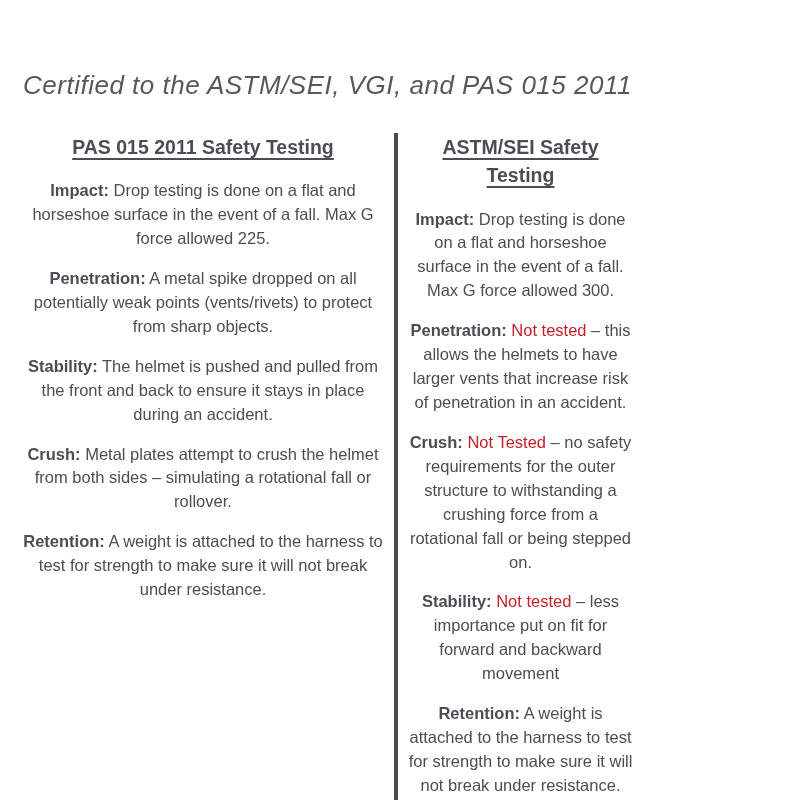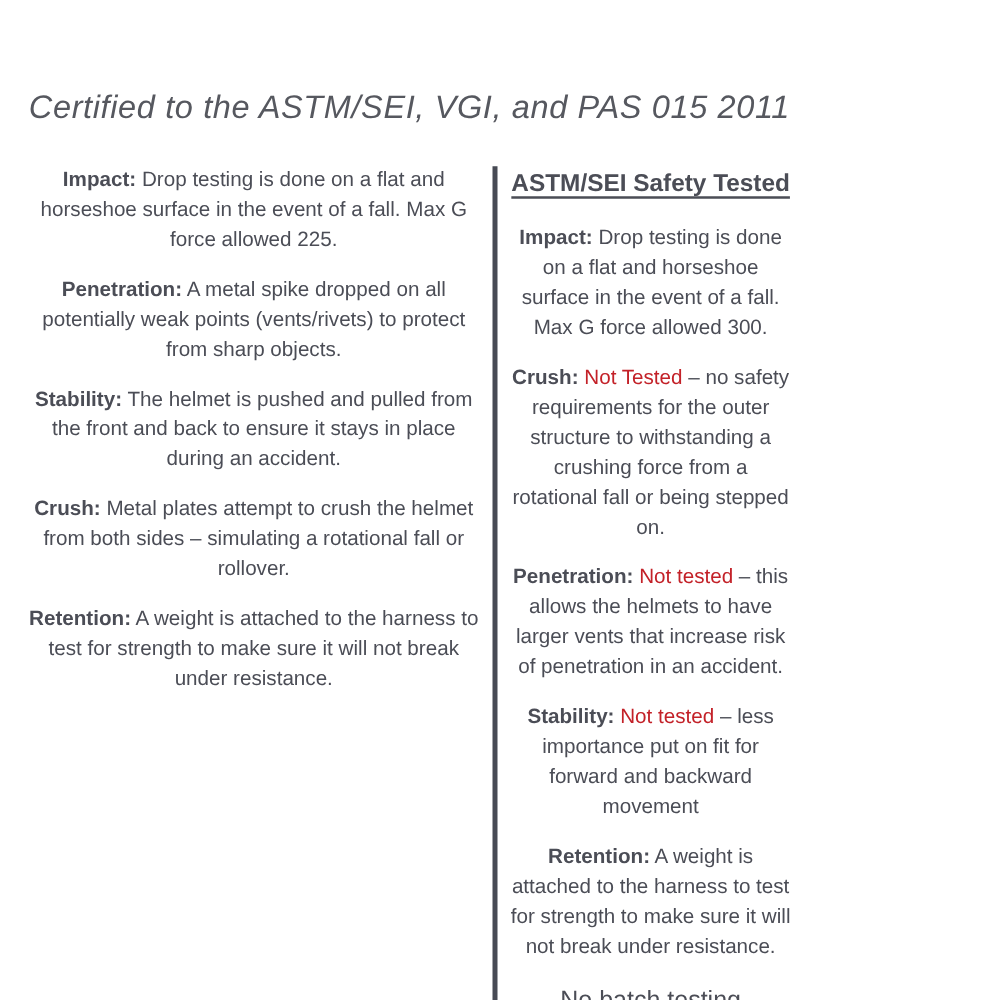--- a/index.html
+++ b/index.html
@@ -71,20 +71,21 @@
 </head>
 <body>
 
 <div class="page">
 
   <div class="title">Certified to the ASTM/SEI, VGI, and PAS 015 2011</div>
 
   <div class="columns">
 
     <div class="column left">
+      <div class="heading">PAS 015 2011 Safety Testing</div>
 
       <p class="para">
         <span class="label">Impact:</span><span> Drop testing is done on a flat and horseshoe surface in the event of a fall. Max G force allowed 225.</span>
       </p>
 
       <p class="para">
         <span class="label">Penetration:</span><span> A metal spike dropped on all potentially weak points (vents/rivets) to protect from sharp objects.</span>
       </p>
 
       <p class="para">
@@ -97,32 +98,32 @@
 
       <p class="para">
         <span class="label">Retention:</span><span> A weight is attached to the harness to test for strength to make sure it will not break under resistance.</span>
       </p>
 
     </div>
 
     <div class="divider"></div>
 
     <div class="column right">
-      <div class="heading">ASTM/SEI Safety Tested</div>
+      <div class="heading">ASTM/SEI Safety Testing</div>
 
       <p class="para">
         <span class="label">Impact:</span><span> Drop testing is done on a flat and horseshoe surface in the event of a fall. Max G force allowed 300.</span>
       </p>
 
       <p class="para">
-        <span class="label">Crush:</span><span class="red"> Not Tested</span><span> – no safety requirements for the outer structure to withstanding a crushing force from a rotational fall or being stepped on.</span>
+        <span class="label">Penetration:</span><span class="red"> Not tested</span><span> – this allows the helmets to have larger vents that increase risk of penetration in an accident.</span>
       </p>
 
       <p class="para">
-        <span class="label">Penetration:</span><span class="red"> Not tested</span><span> – this allows the helmets to have larger vents that increase risk of penetration in an accident.</span>
+        <span class="label">Crush:</span><span class="red"> Not Tested</span><span> – no safety requirements for the outer structure to withstanding a crushing force from a rotational fall or being stepped on.</span>
       </p>
 
       <p class="para">
         <span class="label">Stability:</span><span class="red"> Not tested</span><span> – less importance put on fit for forward and backward movement</span>
       </p>
 
       <p class="para">
         <span class="label">Retention:</span><span> A weight is attached to the harness to test for strength to make sure it will not break under resistance.</span>
       </p>
 

